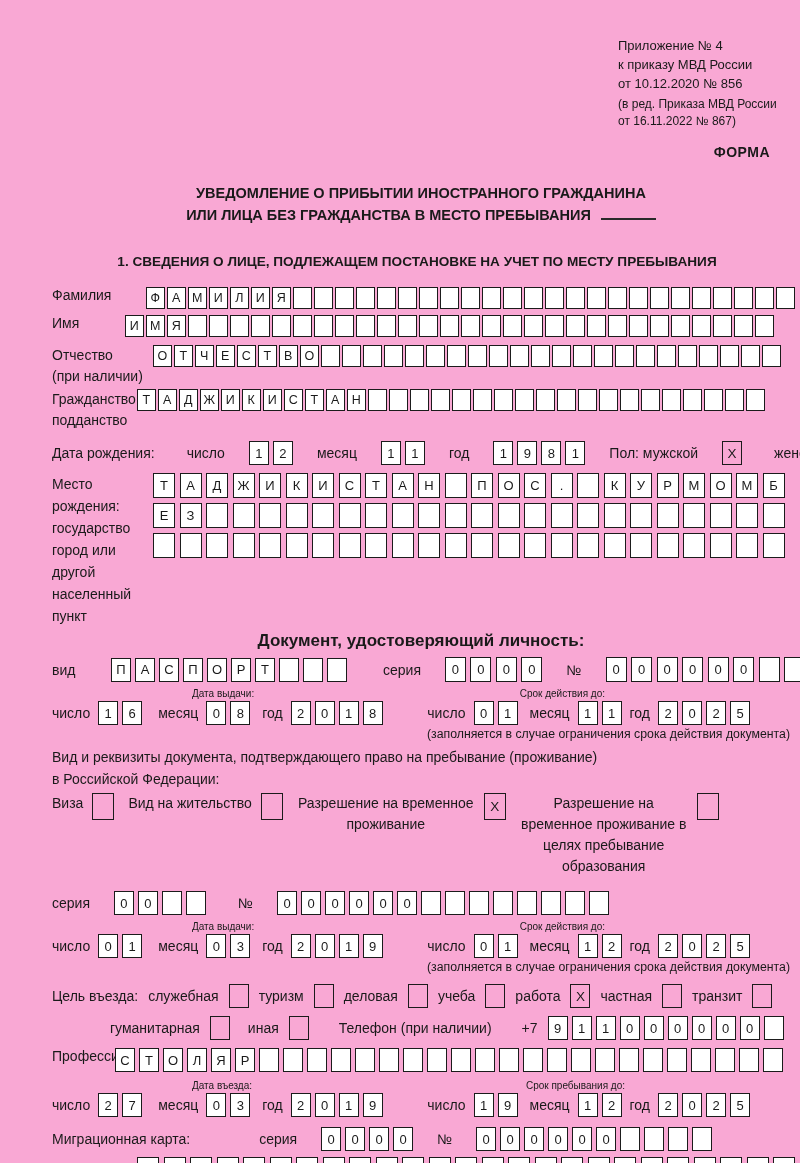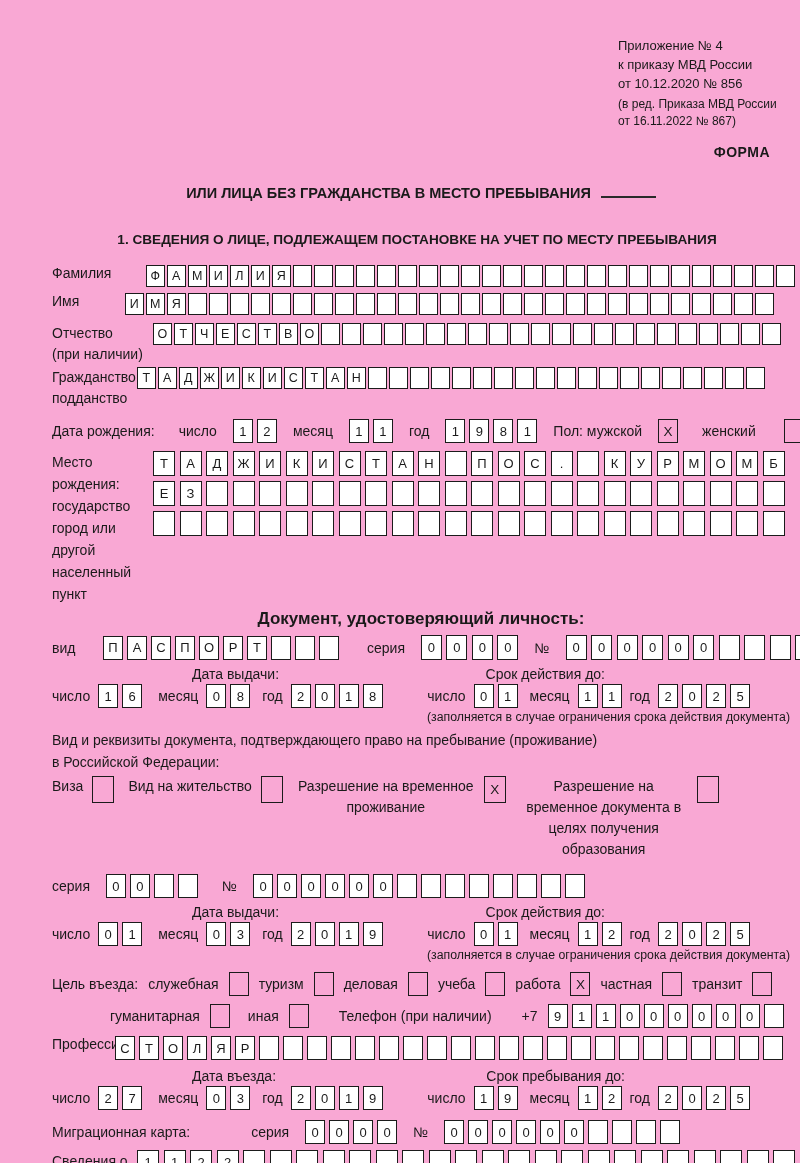--- a/index.html
+++ b/index.html
@@ -23,28 +23,28 @@
   .cell{border:1.6px solid #1b1b1b;box-sizing:border-box;display:flex;align-items:center;
         justify-content:center;background:#fff;flex:0 0 auto;}
   .c18{gap:2.5px;} .c18 .cell{width:18.5px;height:22px;font-size:12.5px;}
   .c20{gap:4px;}   .c20 .cell{width:20px;height:24px;font-size:13px;}
   .c21{gap:4.5px;} .c21 .cell{width:21px;height:25px;font-size:13px;}
   .c22{gap:4.5px;} .c22 .cell{width:22px;height:25px;font-size:13px;}
   .box{width:20px;height:24px;border:1.6px solid #1b1b1b;box-sizing:border-box;
        display:inline-flex;align-items:center;justify-content:center;font-size:13.5px;flex:0 0 auto;}
   .box-lg{width:22px;height:27px;}
   .center-bold{text-align:center;font-weight:bold;font-size:17px;}
-  .cap-row{display:flex;font-size:14px;}
+  .cap-row{display:flex;font-size:10px;}
   .footnote{font-size:12.3px;text-align:right;margin-right:0px;}
   .opt{display:flex;align-items:flex-start;gap:9px;}
   .opt-text{text-align:center;line-height:21px;}
   .w170{max-width:178px;} .w165{max-width:168px;}
   .mt2{margin-top:2px;} .mt4{margin-top:4px;} .mt6{margin-top:6px;} .mt8{margin-top:8px;}
   .mt10{margin-top:10px;} .mt14{margin-top:14px;} .mt18{margin-top:18px;gap:21px;}
-  .g8{gap:16px;align-items:center;}
+  .g8{gap:24px;align-items:center;}
   .ml8{margin-left:8px;} .ml12{margin-left:12px;} .ml16{margin-left:16px;} .ml20{margin-left:20px;}
   .lw73{width:73px;flex:0 0 73px;} .lw101{width:101px;flex:0 0 101px;} .lw85{width:85px;flex:0 0 85px;}
   .lw35{width:35px;flex:0 0 35px;} .lw63{width:63px;flex:0 0 63px;}
   .stack{display:flex;flex-direction:column;gap:5px;}
 </style>
 </head>
 <body>
 
 <div class="page">
 
@@ -54,20 +54,21 @@
     <div>от 10.12.2020 № 856</div>
     <div class="hdr-ed">
       <div>(в ред. Приказа МВД России</div>
       <div>от 16.11.2022 № 867)</div>
     </div>
   </div>
 
   <div class="forma">ФОРМА</div>
 
   <div class="title">
+    <div>УВЕДОМЛЕНИЕ О ПРИБЫТИИ ИНОСТРАННОГО ГРАЖДАНИНА</div>
     <div>
       <span>ИЛИ ЛИЦА БЕЗ ГРАЖДАНСТВА В МЕСТО ПРЕБЫВАНИЯ</span><span class="tunder"></span>
     </div>
   </div>
 
   <div class="sect">1. СВЕДЕНИЯ О ЛИЦЕ, ПОДЛЕЖАЩЕМ ПОСТАНОВКЕ НА УЧЕТ ПО МЕСТУ ПРЕБЫВАНИЯ</div>
 
   <div class="row mt18">
     <span class="lbl lw73">Фамилия</span>
     <div class="cells c18">
@@ -427,21 +428,21 @@
     </div>
     <div class="opt">
       <span class="opt-text">Вид на жительство</span>
       <span class="box box-lg"></span>
     </div>
     <div class="opt">
       <span class="opt-text w170">Разрешение на временное проживание</span>
       <span class="box box-lg">X</span>
     </div>
     <div class="opt">
-      <span class="opt-text w165">Разрешение на временное документа в целях получения образования</span>
+      <span class="opt-text w165">Разрешение на временное проживание в целях пребывание образования</span>
       <span class="box box-lg"></span>
     </div>
   </div>
 
   <div class="row rowc mt14 g8">
     <span class="lbl">серия</span>
     <div class="cells c20">
         <span class="cell">0</span>
         <span class="cell">0</span>
         <span class="cell"></span>

